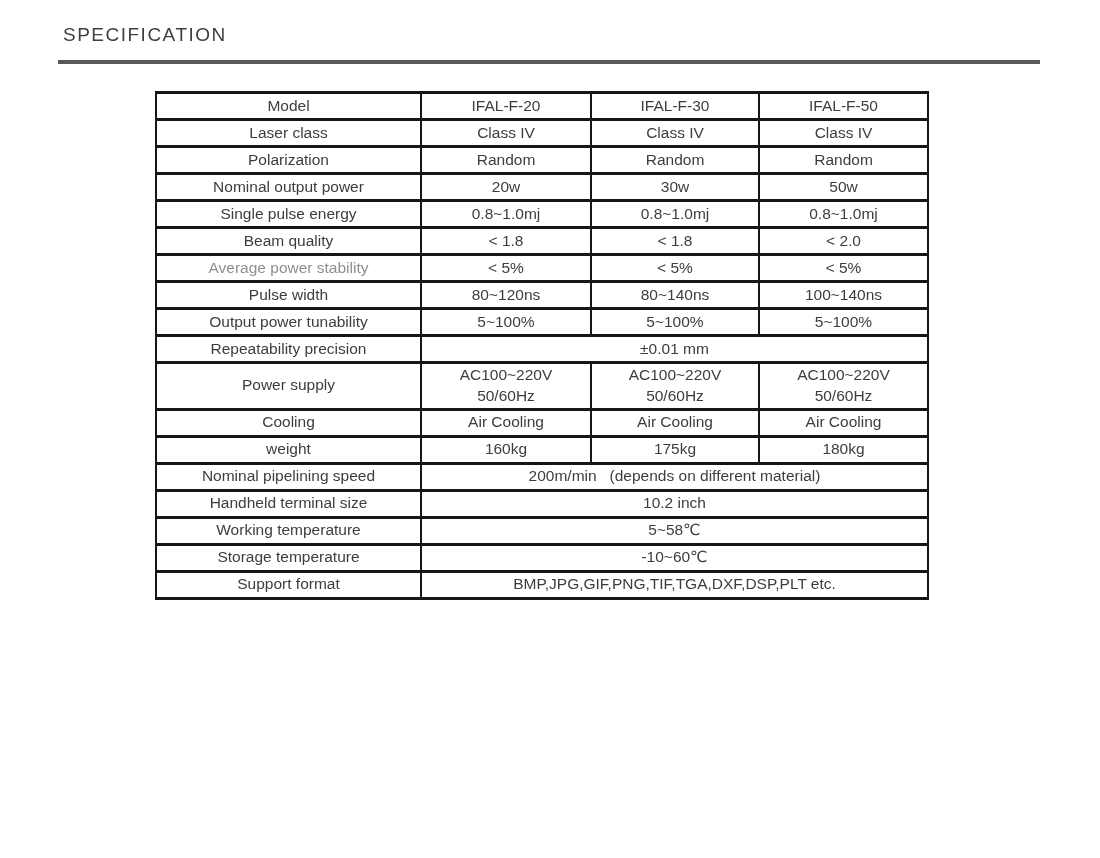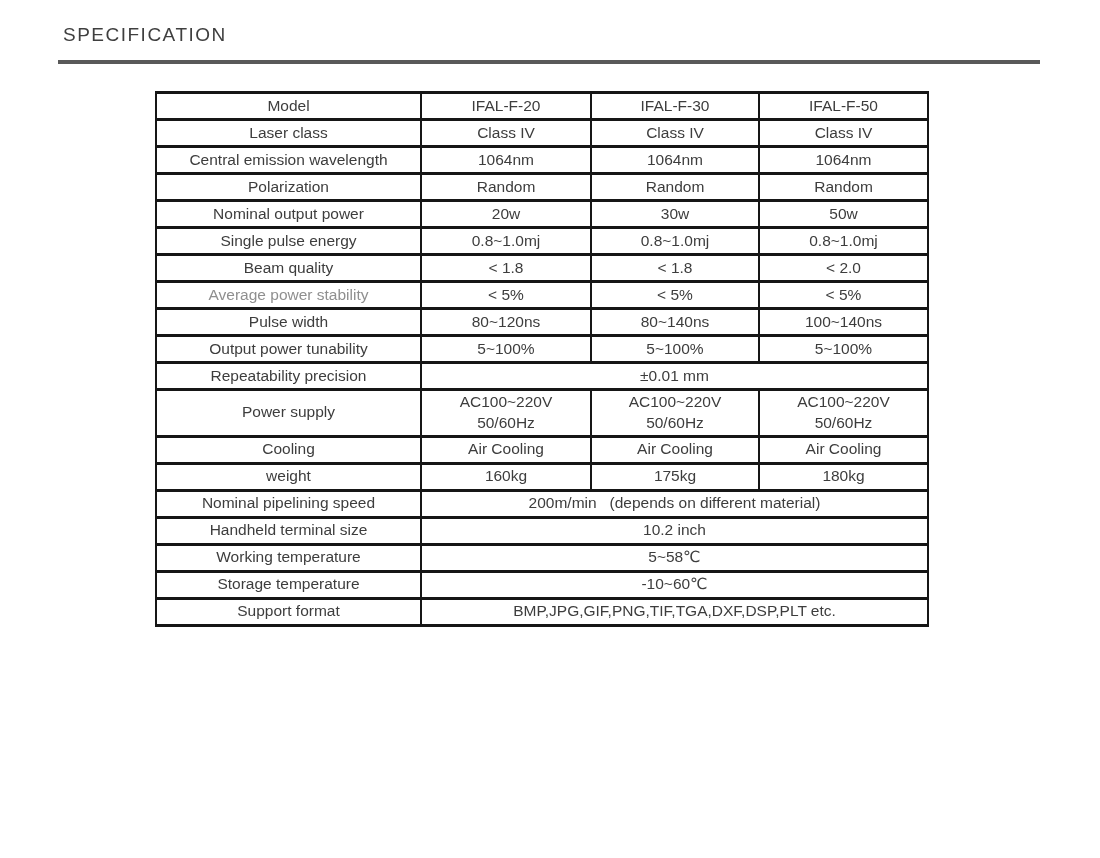--- a/index.html
+++ b/index.html
@@ -76,26 +76,20 @@
           <td>Model</td>
           <td>IFAL-F-20</td>
           <td>IFAL-F-30</td>
           <td>IFAL-F-50</td>
         </tr>
         <tr>
           <td>Laser class</td>
           <td>Class IV</td>
           <td>Class IV</td>
           <td>Class IV</td>
-        </tr>
-        <tr>
-          <td>Central emission wavelength</td>
-          <td>1064nm</td>
-          <td>1064nm</td>
-          <td>1064nm</td>
         </tr>
         <tr>
           <td>Polarization</td>
           <td>Random</td>
           <td>Random</td>
           <td>Random</td>
         </tr>
         <tr>
           <td>Nominal output power</td>
           <td>20w</td>

